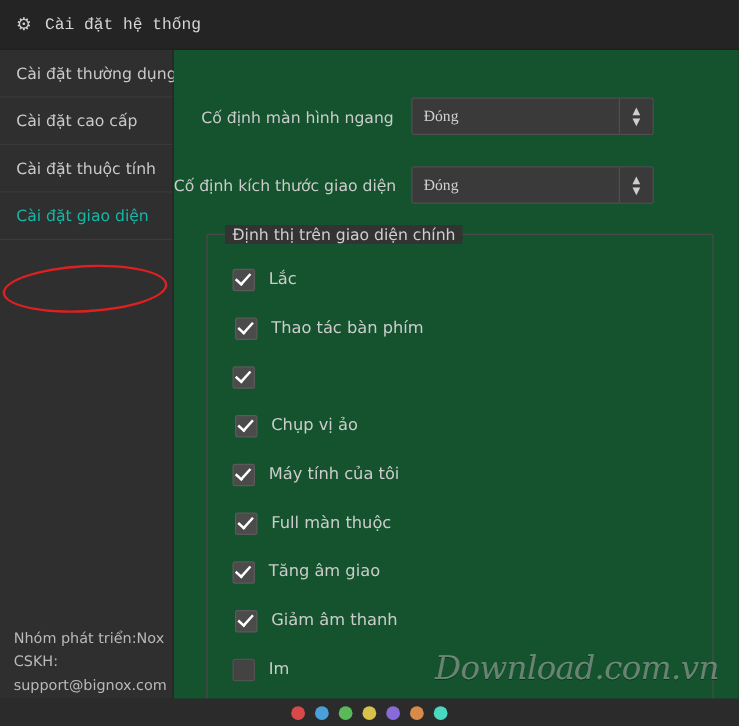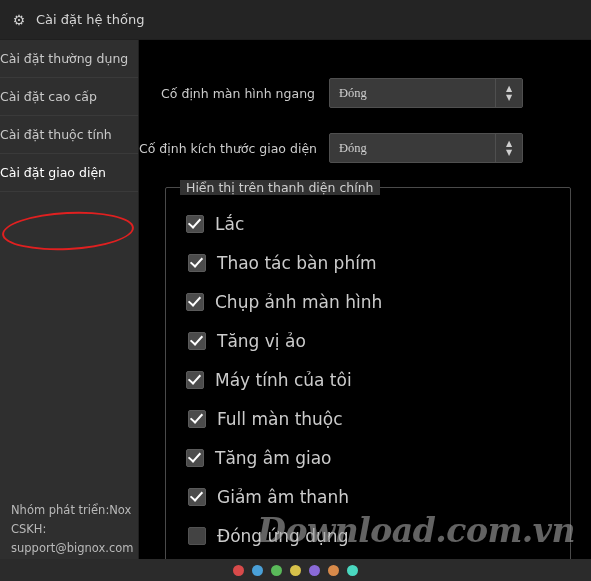--- a/index.html
+++ b/index.html
@@ -17,49 +17,49 @@
   
   .titlebar{
     height:39px;background:#242424;display:flex;align-items:center;
     padding-left:11px;border-bottom:1px solid #1f1f1f;
   }
   .title-icon{
     width:16px;height:16px;margin-right:9px;
     display:flex;align-items:center;justify-content:center;
     color:#cfcfcf;font-size:14px;line-height:1;
   }
-  .title-text{font-size:13px;color:#d6d6d6;}
+  .title-text{font-size:13px;color:#d6d6d6;font-family:Liberation Mono, monospace;}
 
   
   .content{display:flex;height:542px;}
 
   
   .sidebar{
     width:138px;background:#2f2f2f;border-right:1px solid #202020;
     position:relative;display:flex;flex-direction:column;
   }
   .nav-item{
-    height:37px;line-height:37px;
+    height:37px;line-height:37px;padding-left:13px;
     font-size:12.5px;color:#c9c9c9;border-bottom:1px solid #3a3a3a;
     white-space:nowrap;position:relative;
   }
-  .nav-item.active{color:#ffffff;}
+  .nav-item.active{color:#14b8a6;}
   .ellipse{
     position:absolute;left:2px;top:172px;width:128px;height:34px;
     border:2px solid #e02020;border-radius:50%;
     transform:rotate(-3deg);
     pointer-events:none;
   }
   .sidebar-footer{
     margin-top:auto;padding:0 0 24px 11px;font-size:11.5px;
     color:#b9b9b9;line-height:19px;
   }
 
   
-  .main{flex:1;background:#000000;position:relative;padding:0;}
+  .main{flex:1;background:#14532d;position:relative;padding:0;}
 
   .row{
     display:flex;align-items:center;margin-top:25px;padding-right:28px;
   }
   .row:first-child{margin-top:38px;}
   .row-label{
     width:176px;text-align:right;padding-right:14px;
     font-size:12.5px;color:#cccccc;white-space:nowrap;
   }
   .spinner{
@@ -80,39 +80,39 @@
   .group{
     margin:24px 20px 0 26px;border:1px solid #4a4a4a;border-radius:2px;
     padding:10px 8px 12px 8px;position:relative;
   }
   .group-title{
     position:absolute;top:-8px;left:14px;background:#333333;
     padding:0 6px;font-size:12.5px;color:#cfcfcf;white-space:nowrap;
   }
   .grid{display:flex;flex-wrap:wrap;padding-top:6px;}
   .cell{width:50%;display:flex;align-items:center;height:39px;}
-  .cell .cb-label{font-size:17px;color:#cccccc;white-space:nowrap;}
+  .cell .cb-label{font-size:13px;color:#cccccc;white-space:nowrap;}
   .cell.col-left{padding-left:12px;}
   .cell.col-right{padding-left:14px;text-align:center;}
 
   .checkbox{
     width:16px;height:16px;border:1px solid #5a5a5a;background:#4b4b4b;
     border-radius:2px;margin-right:11px;position:relative;flex:none;
   }
   .checkbox.checked:after{
     content:"";position:absolute;left:4px;top:0px;width:5px;height:10px;
     border:solid #ffffff;border-width:0 2px 2px 0;transform:rotate(42deg);
   }
   .checkbox.dim{background:#434343;border-color:#525252;}
 
   
   .watermark{
     position:absolute;right:16px;bottom:32px;
     font-family:"DejaVu Serif","Liberation Serif",serif;
-    font-size:33px;font-style:italic;font-weight:bold;
+    font-size:26px;font-style:italic;font-weight:normal;
     color:rgba(235,235,235,0.42);
     letter-spacing:-0.5px;white-space:nowrap;
     text-shadow:0 1px 0 rgba(0,0,0,.35);
   }
   .watermark .dot{color:rgba(235,235,235,0.42);}
 
   
   .dots{
     position:absolute;left:0;right:0;bottom:0;height:22px;background:#2b2b2b;
     display:flex;align-items:center;justify-content:center;gap:8px;
@@ -167,59 +167,62 @@
         <div class="spinner">
           <div class="spinner-value">Đóng</div>
           <div class="spinner-btns">
             <span>▲</span>
             <span>▼</span>
           </div>
         </div>
       </div>
 
       <div class="group">
-        <div class="group-title">Hiển thị trên thanh diện chính</div>
+        <div class="group-title">Định thị trên giao diện chính</div>
         <div class="grid">
 
           <div class="cell col-left">
             <span class="checkbox checked"></span>
             <span class="cb-label">Lắc</span>
           </div>
           <div class="cell col-right">
             <span class="checkbox checked"></span>
             <span class="cb-label">Thao tác bàn phím</span>
           </div>
 
           <div class="cell col-left">
             <span class="checkbox checked"></span>
-            <span class="cb-label">Chụp ảnh màn hình</span>
-          </div>
-          <div class="cell col-right">
-            <span class="checkbox checked"></span>
-            <span class="cb-label">Tăng vị ảo</span>
+          </div>
+          <div class="cell col-right">
+            <span class="checkbox checked"></span>
+            <span class="cb-label">Chụp vị ảo</span>
           </div>
 
           <div class="cell col-left">
             <span class="checkbox checked"></span>
             <span class="cb-label">Máy tính của tôi</span>
           </div>
           <div class="cell col-right">
             <span class="checkbox checked"></span>
             <span class="cb-label">Full màn thuộc</span>
           </div>
 
           <div class="cell col-left">
             <span class="checkbox checked"></span>
             <span class="cb-label">Tăng âm giao</span>
           </div>
           <div class="cell col-right">
             <span class="checkbox checked"></span>
             <span class="cb-label">Giảm âm thanh</span>
           </div>
 
+          <div class="cell col-left">
+            <span class="checkbox dim"></span>
+            <span class="cb-label">Im</span>
+          </div>
           <div class="cell col-right">
             <span class="checkbox dim"></span>
             <span class="cb-label">Đóng ứng dụng</span>
           </div>
 
         </div>
       </div>
 
       <div class="watermark">
         <span>Download</span><span class="dot">.com.vn</span>

